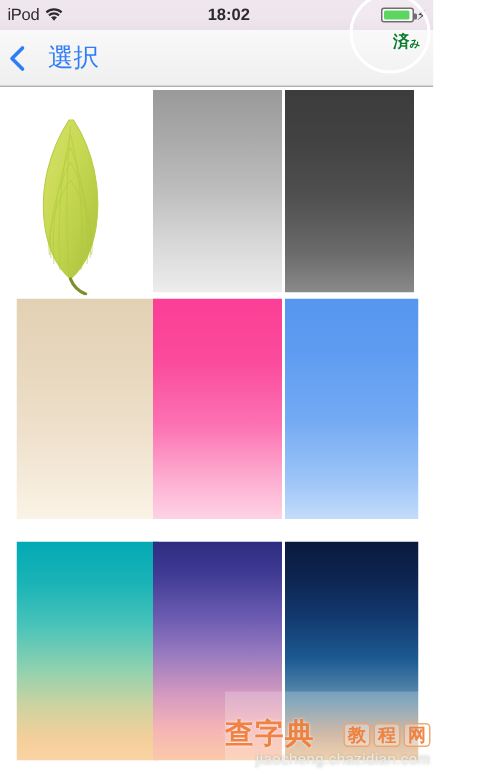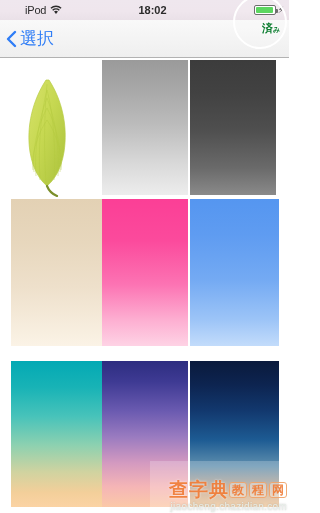--- a/index.html
+++ b/index.html
@@ -32,21 +32,20 @@
     display: flex;
     align-items: center;
     gap: 4px;
     flex: 0 0 auto;
   }
   .carrier-label {
     font-size: 11px;
     color: #2b2b2b;
     letter-spacing: -0.2px;
     line-height: 1;
-    margin-left: 20px;
   }
   .wifi-icon {
     display: inline-block;
     width: 12px;
     height: 10px;
     position: relative;
   }
   .wifi-icon svg { display:block; }
   .status-center {
     position: absolute;
@@ -110,21 +109,21 @@
     box-sizing: border-box;
     z-index: 4;
   }
   .nav-back {
     position: absolute;
     left: 6px;
     top: 50%;
     transform: translateY(-50%);
     display: flex;
     align-items: center;
-    gap: 3px;
+    gap: 15px;
     cursor: pointer;
   }
   .chevron-left {
     width: 11px;
     height: 18px;
     flex: 0 0 auto;
   }
   .nav-back-label {
     font-size: 17px;
     color: #2f7df6;
@@ -235,21 +234,21 @@
     right: 2px;
     bottom: 0px;
     z-index: 7;
     pointer-events: none;
     text-align: right;
     opacity: 0.95;
   }
   .wm-main {
     display: flex;
     align-items: center;
-    gap: 0;
+    gap: 19px;
     justify-content: flex-end;
     margin-left: 10px;
   }
   .wm-cn {
     font-size: 19px;
     font-weight: bold;
     color: #f07f3c;
     letter-spacing: 1px;
     line-height: 1;
     text-shadow: 0 0 2px rgba(255,255,255,0.85);

